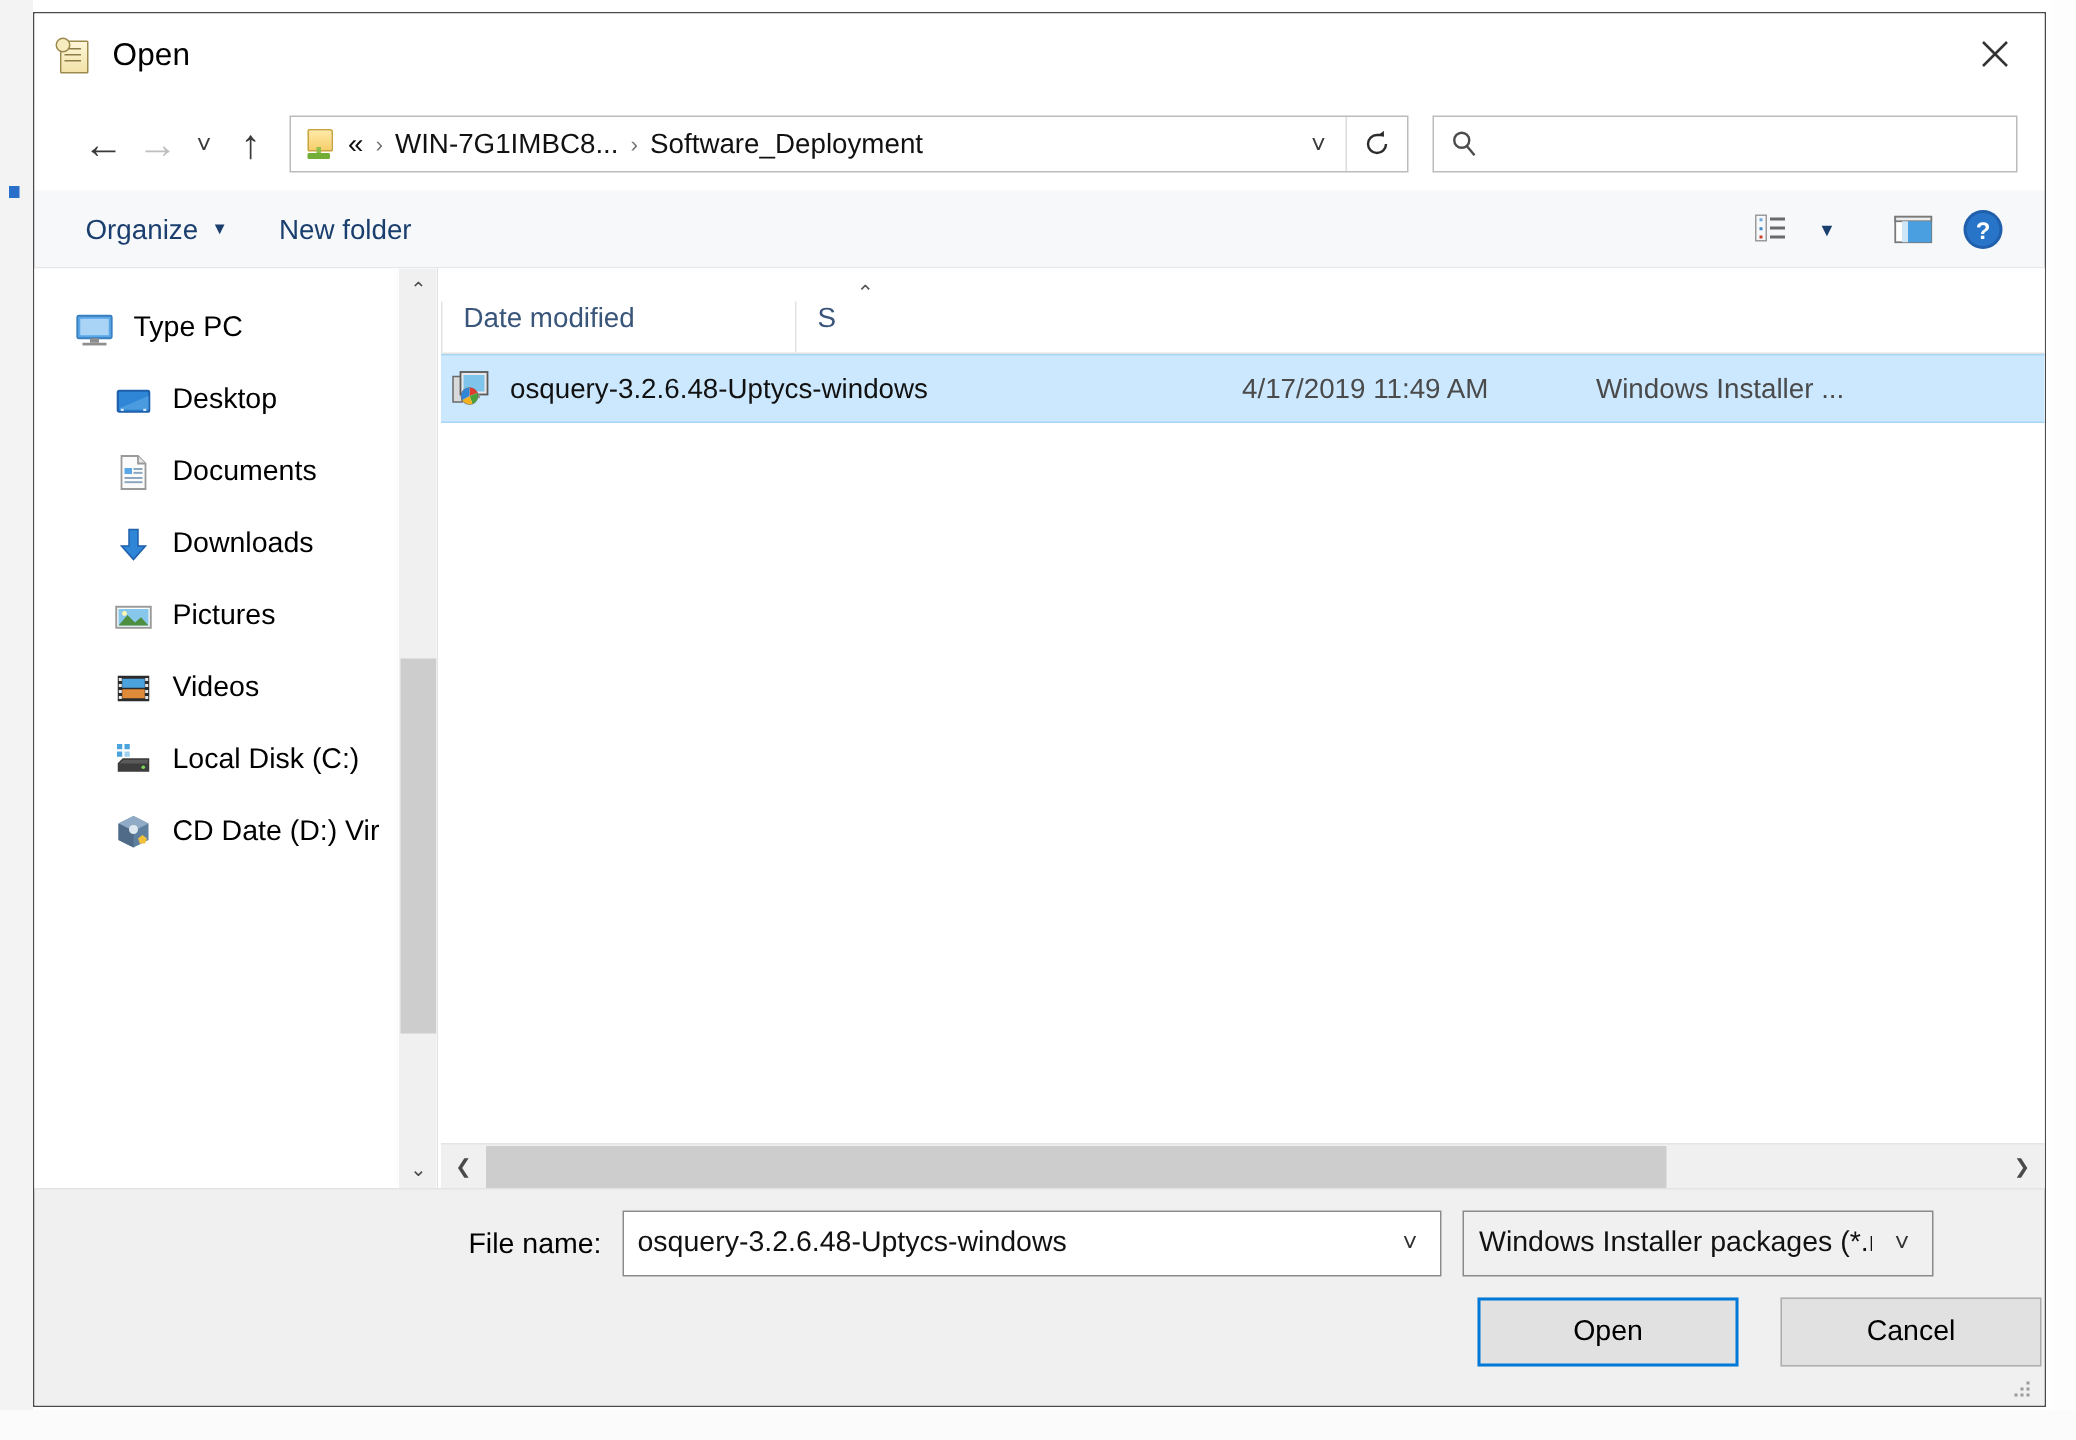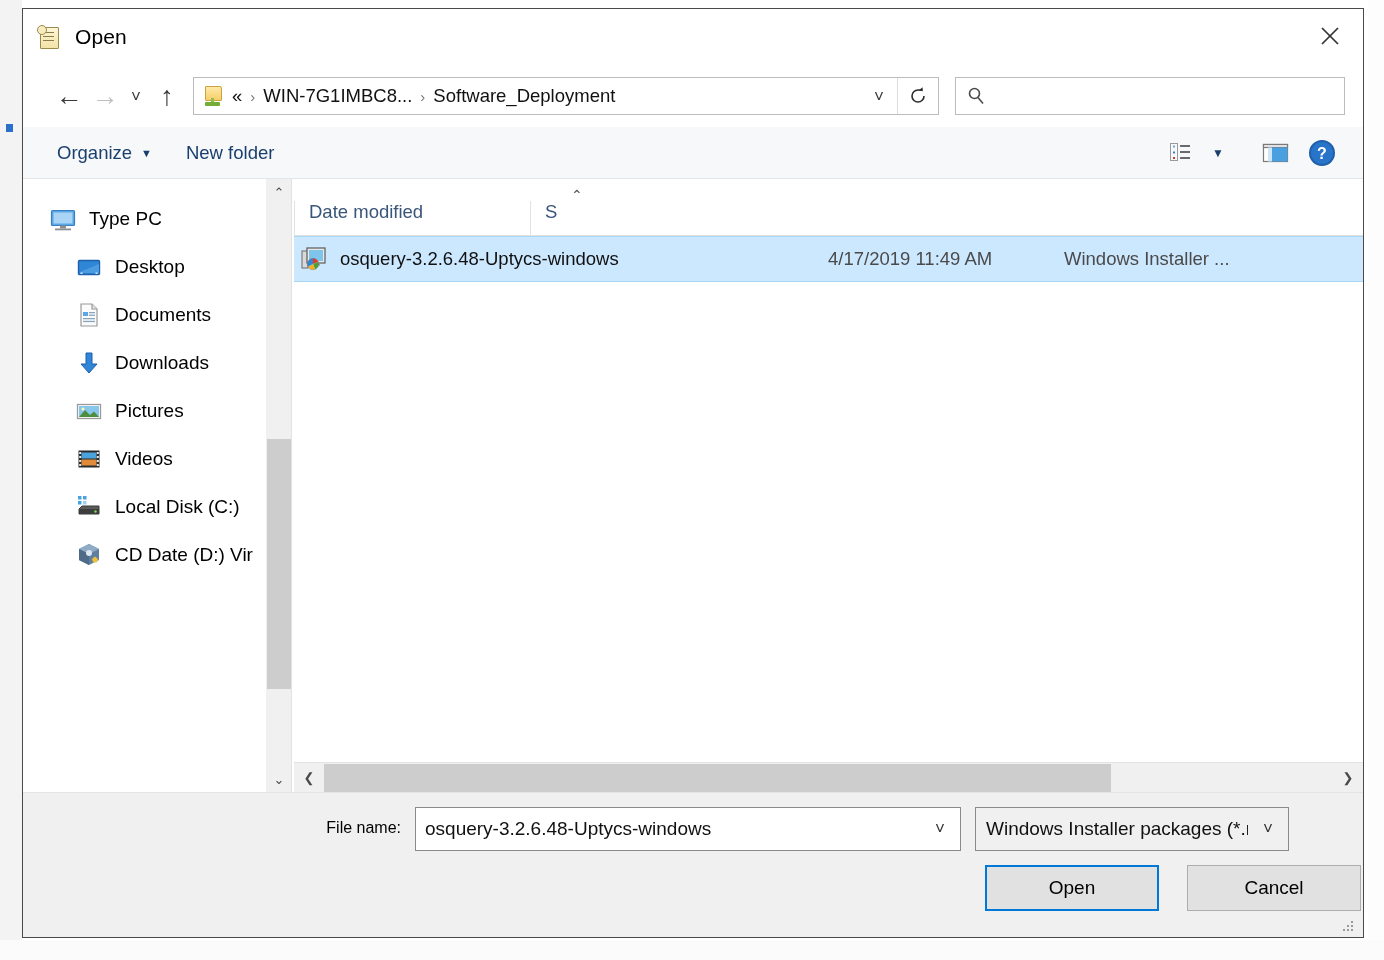--- a/index.html
+++ b/index.html
@@ -481,21 +481,21 @@
     flex: 0 0 144px;
     background: #f0f0f0;
     position: relative;
     border-top: 1px solid #e4e4e4;
   }
   .fn-label {
     position: absolute;
     left: 258px; top: 26px;
     width: 120px;
     text-align: right;
-    font-size: 16px;
+    font-size: 19px;
     color: #000;
   }
   .fn-input {
     position: absolute;
     left: 392px; top: 14px;
     width: 546px; height: 44px;
     border: 1px solid #8a8a8a;
     background: #ffffff;
     box-sizing: border-box;
     display: flex;

